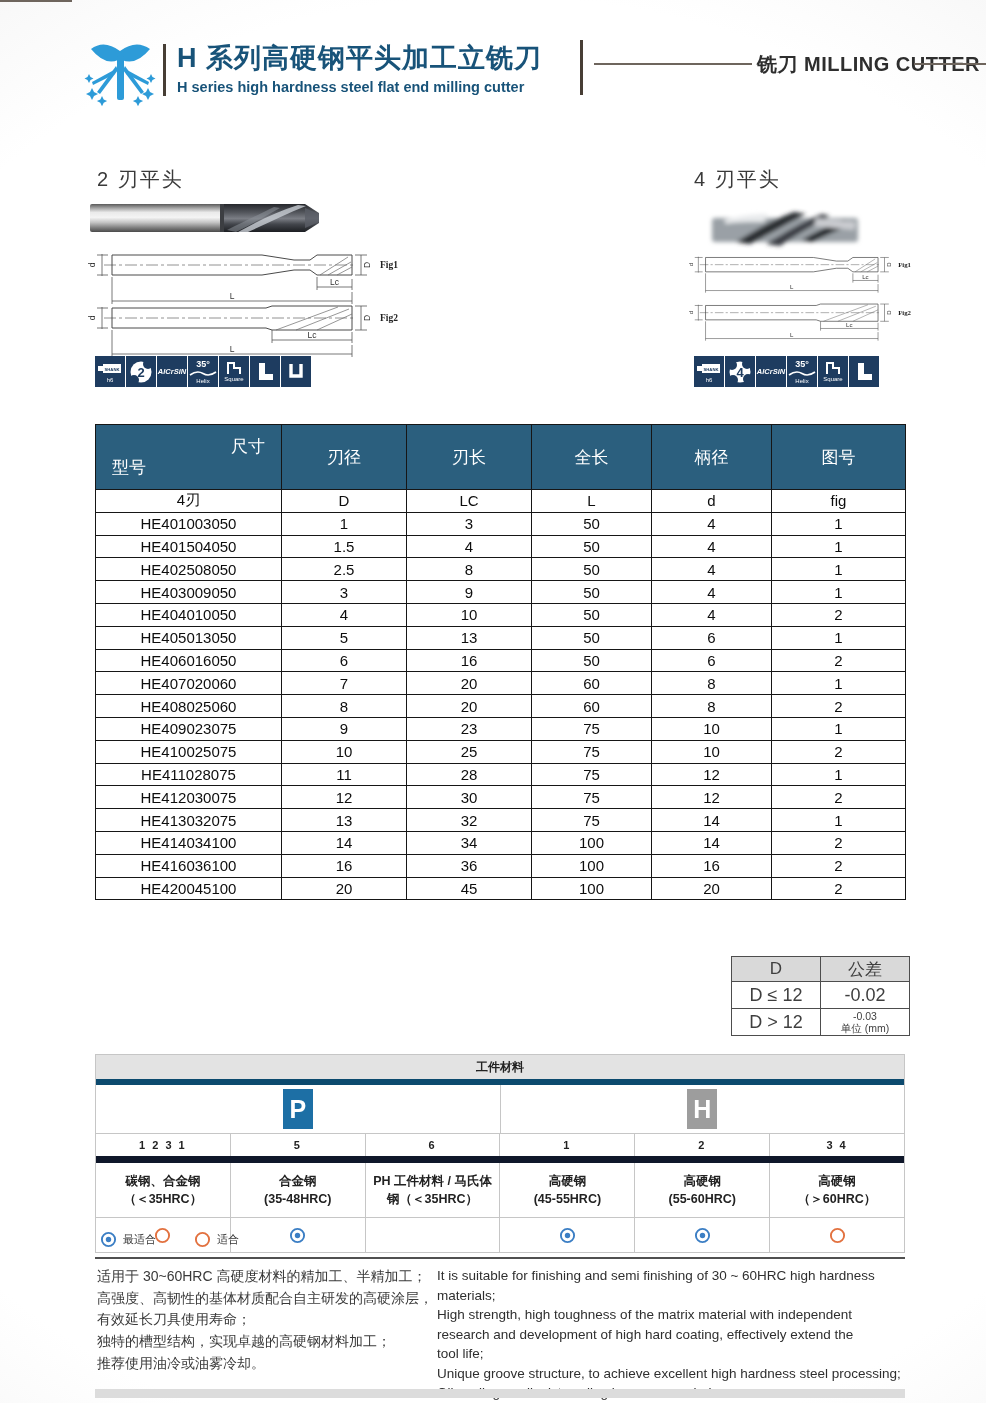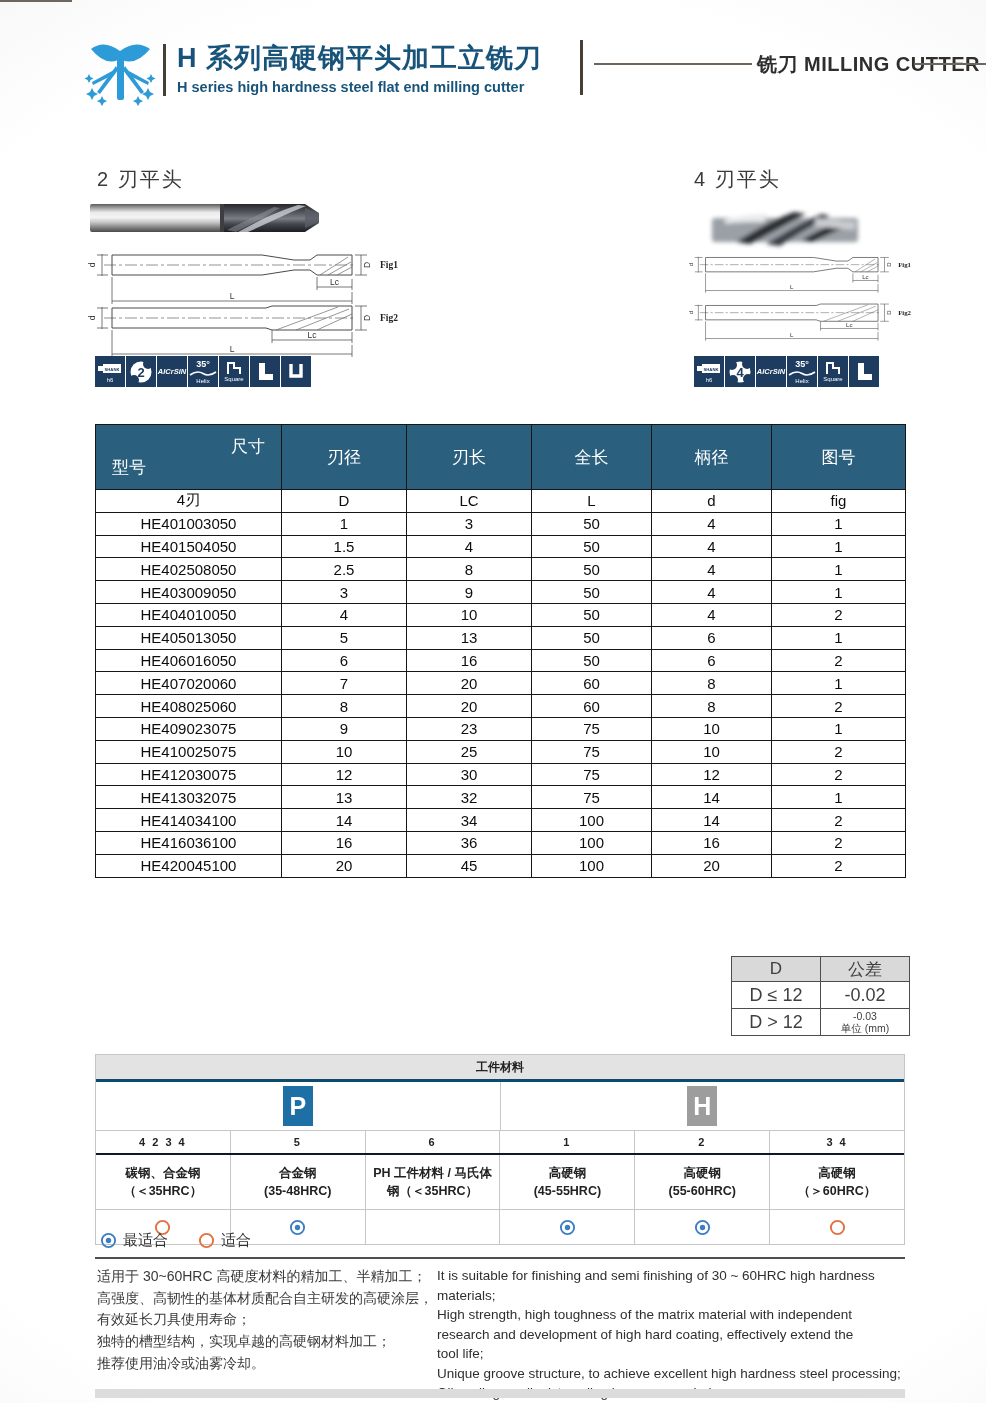--- a/index.html
+++ b/index.html
@@ -46,37 +46,37 @@
 
   
   table.tol{border-collapse:collapse;}
   table.tol td{border:1.5px solid #4d4d4d;text-align:center;color:#3f3f3f;background:#fff;
                font-size:18px;width:84px;height:26px;padding:0 2px;}
   table.tol tr.tolhead td{background:#d9d9d9;font-size:17px;height:24px;}
   .tol-small{font-size:10.5px;line-height:1.15;color:#3f3f3f;}
 
   
   .mt{width:810px;border:1px solid #c6c6c6;background:#fff;box-sizing:border-box;}
-  .mt-title{height:24px;background:#e3e3e3;border-bottom:3px solid #0c4a6e;font-size:12px;
+  .mt-title{height:24px;background:#e3e3e3;border-bottom:6px solid #0c4a6e;font-size:12px;
             font-weight:bold;color:#222;display:flex;align-items:center;justify-content:center;}
   .mt-groups{display:flex;height:48px;border-bottom:1px solid #c6c6c6;}
   .mt-groups .half{flex:1;display:flex;align-items:center;justify-content:center;}
   .mt-groups .half + .half{border-left:1px solid #c6c6c6;}
   .grp-badge{width:30px;height:40px;display:flex;align-items:center;justify-content:center;
              color:#fff;font-size:25px;font-weight:bold;}
   .mt-row{display:flex;}
   .mt-cell{flex:1;border-left:1px solid #c6c6c6;display:flex;flex-direction:column;
            align-items:center;justify-content:center;text-align:center;}
   .mt-cell:first-child{border-left:none;}
   .mt-codes{height:22px;}
   .mt-codes .mt-cell{font-size:11px;font-weight:bold;color:#222;letter-spacing:2px;}
-  .mt-mats{height:54px;border-top:2px solid #0f172a;}
+  .mt-mats{height:54px;border-top:7px solid #0f172a;}
   .mt-mats .mt-cell{font-size:12.5px;font-weight:bold;color:#222;line-height:1.45;}
   .mt-syms{height:34px;border-top:1px solid #c6c6c6;}
-  .legend{display:flex;gap:30px;font-size:15px;color:#333;}
+  .legend{display:flex;gap:38px;font-size:11px;color:#333;}
   .legend .li{display:flex;align-items:center;gap:6px;}
 
   
   .fdivider{position:absolute;height:2px;background:#4f4f4f;}
   .foot-cn{font-size:14px;line-height:1.55;color:#3a3a3a;white-space:nowrap;}
   .foot-en{font-size:13.5px;line-height:1.45;color:#2f2f2f;}
   .bottom-bar{position:absolute;background:#dcdcdc;}
 </style>
 </head>
 <body>
@@ -450,20 +450,28 @@
         </tr>
         <tr>
           <td>HE410025075</td>
           <td>10</td>
           <td>25</td>
           <td>75</td>
           <td>10</td>
           <td>2</td>
         </tr>
         <tr>
+          <td>HE411028075</td>
+          <td>11</td>
+          <td>28</td>
+          <td>75</td>
+          <td>12</td>
+          <td>1</td>
+        </tr>
+        <tr>
           <td>HE412030075</td>
           <td>12</td>
           <td>30</td>
           <td>75</td>
           <td>12</td>
           <td>2</td>
         </tr>
         <tr>
           <td>HE413032075</td>
           <td>13</td>
@@ -523,21 +531,21 @@
     <div class="mt-title">工件材料</div>
     <div class="mt-groups">
       <div class="half">
         <div class="grp-badge" id="grp-0" style="background: rgb(29, 111, 165);">P</div>
       </div>
       <div class="half">
         <div class="grp-badge" id="grp-1" style="background: rgb(157, 157, 157);">H</div>
       </div>
     </div>
     <div class="mt-row mt-codes" id="mt-codes">
-        <div class="mt-cell">4 2 3 4</div>
+        <div class="mt-cell">1 2 3 1</div>
         <div class="mt-cell">5</div>
         <div class="mt-cell">6</div>
         <div class="mt-cell">1</div>
         <div class="mt-cell">2</div>
         <div class="mt-cell">3 4</div>
       </div>
     <div class="mt-row mt-mats" id="mt-mats">
         <div class="mt-cell">
           <div>碳钢、合金钢</div>
           <div>（＜35HRC）</div>

